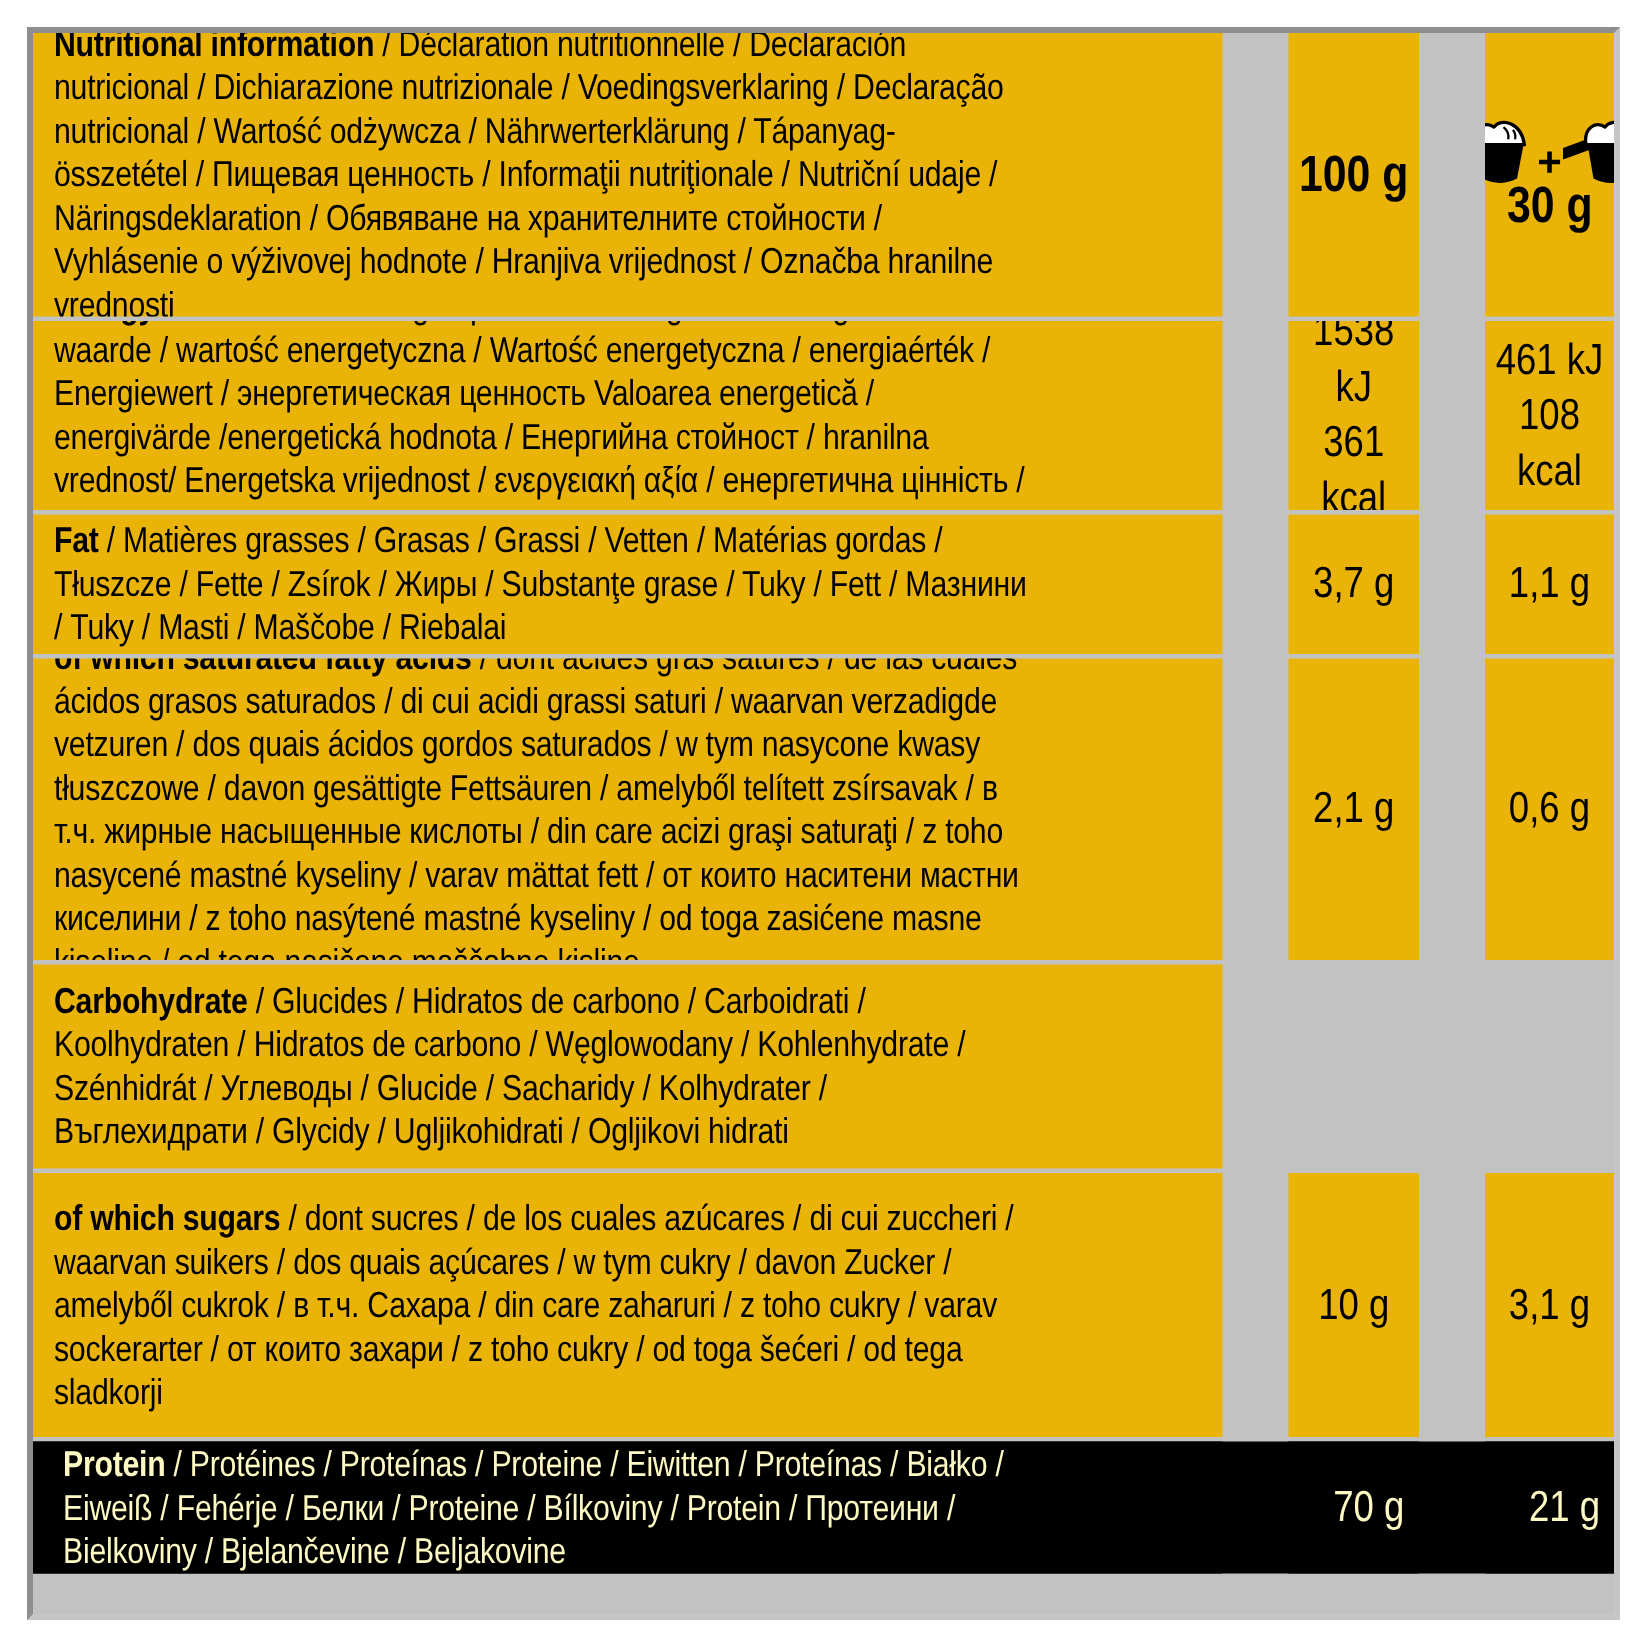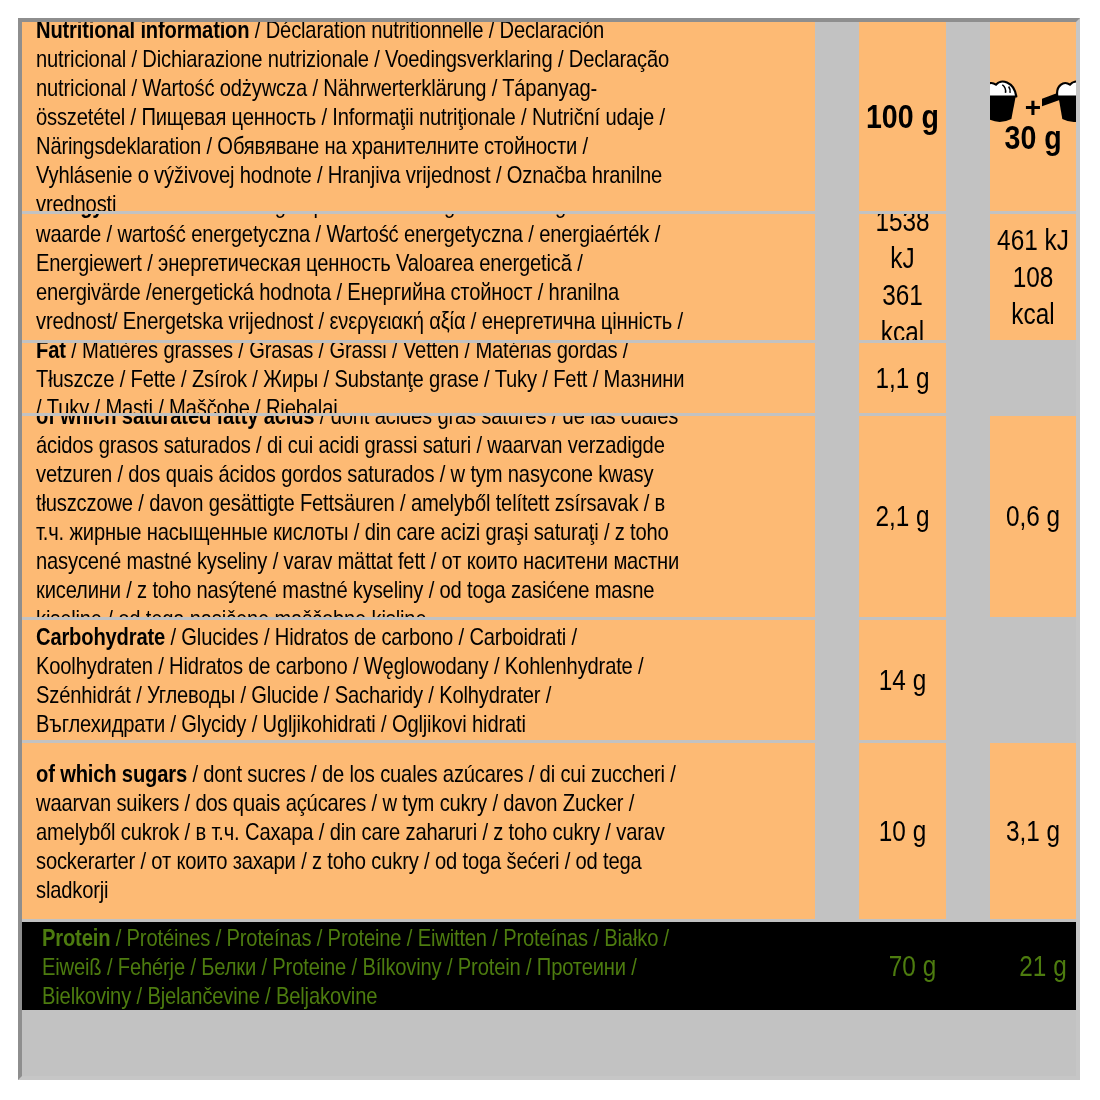--- a/index.html
+++ b/index.html
@@ -19,28 +19,28 @@
     display:flex;flex-direction:column;gap:3px;
   }
   .row{
     display:grid;
     grid-template-columns:793px 128px 1fr;
     gap:3px;
     flex:0 0 auto;
   }
   .row.header{height:189px;}
   .row.r0{height:126px;}
-  .row.r1{height:70px;}
+  .row.r1{height:93px;}
   .row.r2{height:201px;}
-  .row.r3{height:120px;}
+  .row.r3{height:136px;}
   .row.r4{height:176px;}
   .row.r5{height:88px;}
   .row.r6{flex:1 1 auto;}
   .cell{
-    background:#fdba74;
+    background:#eab308;
     display:flex;align-items:center;
     overflow:hidden;
   }
   .cell.label{padding:2px 6px 2px 14px;}
   .cell.val{justify-content:center;margin-left:41px;}
   
   .cx{display:block;}
   .lbl{
     width:119%;
     transform:scaleX(0.84);
@@ -53,21 +53,21 @@
     width:119%;
     transform:scaleX(0.84);
     transform-origin:50% 50%;
     text-align:center;
     font-size:29px;line-height:37px;
     white-space:pre-line;
   }
   .vtx.big{font-weight:700;font-size:34px;}
   
   .row.hl{background:#000;}
-  .row.hl .cell{background:#000;color:#4d7c0f;padding-left:20px;}
+  .row.hl .cell{background:#000;color:#fef9c3;padding-left:20px;}
   
   .col30{flex-direction:column;justify-content:center;gap:0;}
   .scoops{display:flex;align-items:center;justify-content:center;margin-bottom:-2px;}
   .scoops svg{display:block;}
   .plus{font-weight:700;font-size:28px;margin:14px 1px 0 1px;}
   .thirty{margin-top:-4px;}
 </style>
 </head>
 <body>
 
@@ -118,43 +118,43 @@
         <div class="cx vtx">461 kJ
 108 kcal</div>
       </div>
   </div>
 
   <div class="row r1">
     <div class="cell label">
       <div class="cx lbl"><b>Fat</b><span> / Matières grasses / Grasas / Grassi / Vetten / Matérias gordas / Tłuszcze / Fette / Zsírok / Жиры / Substanţe grase / Tuky / Fett / Мазнини / Tuky / Masti / Maščobe / Riebalai</span></div>
     </div>
     <div class="cell val">
+        <div class="cx vtx">3,7 g</div>
+      </div>
+    <div class="cell val">
         <div class="cx vtx">1,1 g</div>
       </div>
   </div>
 
   <div class="row r2">
     <div class="cell label">
       <div class="cx lbl"><b>of which saturated fatty acids</b><span> / dont acides gras saturés / de las cuales ácidos grasos saturados / di cui acidi grassi saturi / waarvan verzadigde vetzuren / dos quais ácidos gordos saturados / w tym nasycone kwasy tłuszczowe / davon gesättigte Fettsäuren / amelyből telített zsírsavak / в т.ч. жирные насыщенные кислоты / din care acizi graşi saturaţi / z toho nasycené mastné kyseliny / varav mättat fett / от които наситени мастни киселини / z toho nasýtené mastné kyseliny / od toga zasićene masne kiseline / od tega nasičene maščobne kisline</span></div>
     </div>
     <div class="cell val">
         <div class="cx vtx">2,1 g</div>
       </div>
     <div class="cell val">
         <div class="cx vtx">0,6 g</div>
       </div>
   </div>
 
   <div class="row r3">
     <div class="cell label">
       <div class="cx lbl"><b>Carbohydrate</b><span> / Glucides / Hidratos de carbono / Carboidrati / Koolhydraten / Hidratos de carbono / Węglowodany / Kohlenhydrate / Szénhidrát / Углеводы / Glucide / Sacharidy / Kolhydrater / Въглехидрати / Glycidy / Ugljikohidrati / Ogljikovi hidrati</span></div>
     </div>
-    <div class="cell val">
-        <div class="cx vtx">14 g</div>
-      </div>
   </div>
 
   <div class="row r4">
     <div class="cell label">
       <div class="cx lbl"><b>of which sugars</b><span> / dont sucres / de los cuales azúcares / di cui zuccheri / waarvan suikers / dos quais açúcares / w tym cukry / davon Zucker / amelyből cukrok / в т.ч. Сахара / din care zaharuri / z toho cukry / varav sockerarter / от които захари / z toho cukry / od toga šećeri / od tega sladkorji</span></div>
     </div>
     <div class="cell val">
         <div class="cx vtx">10 g</div>
       </div>
     <div class="cell val">

